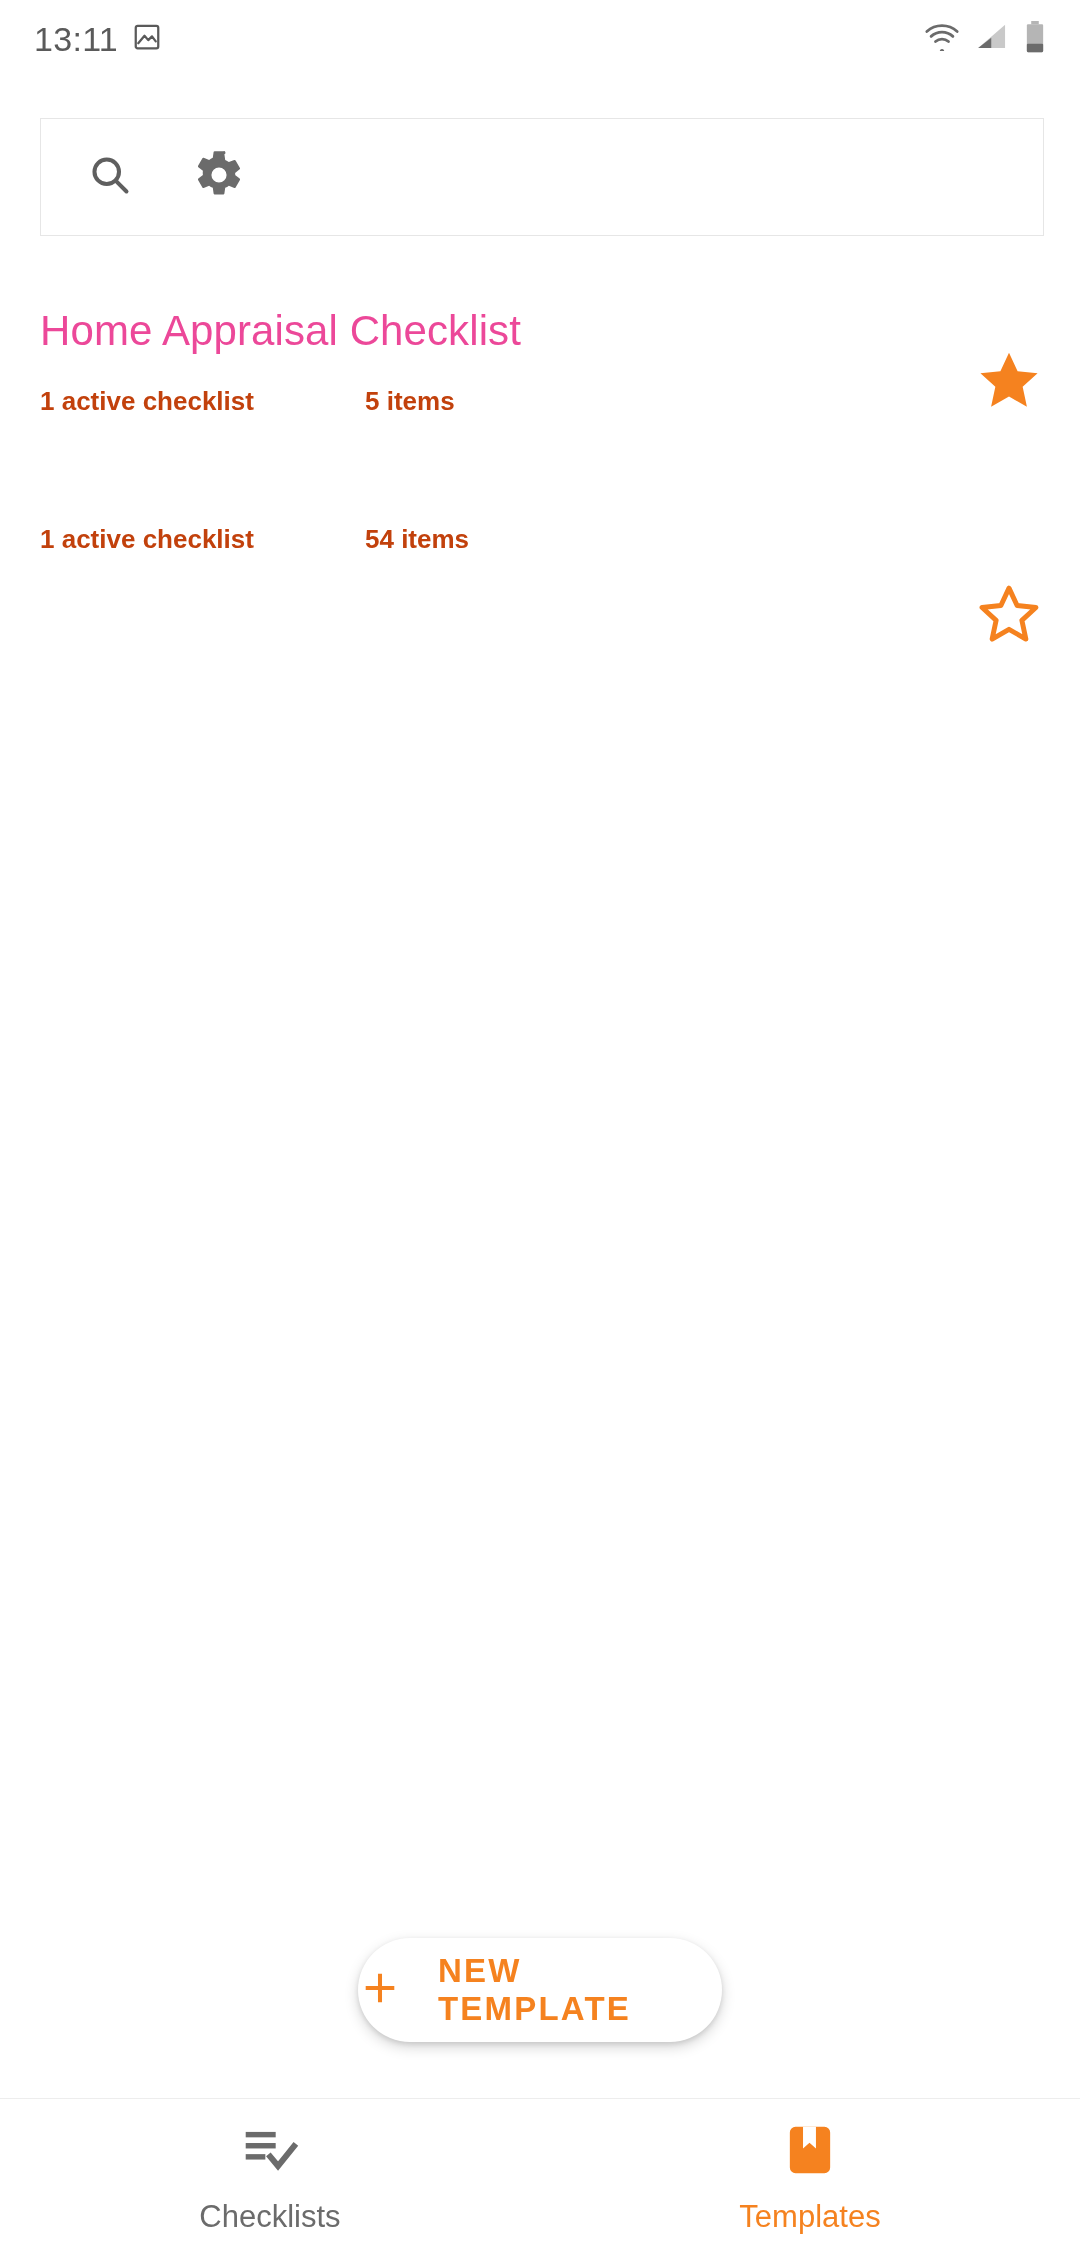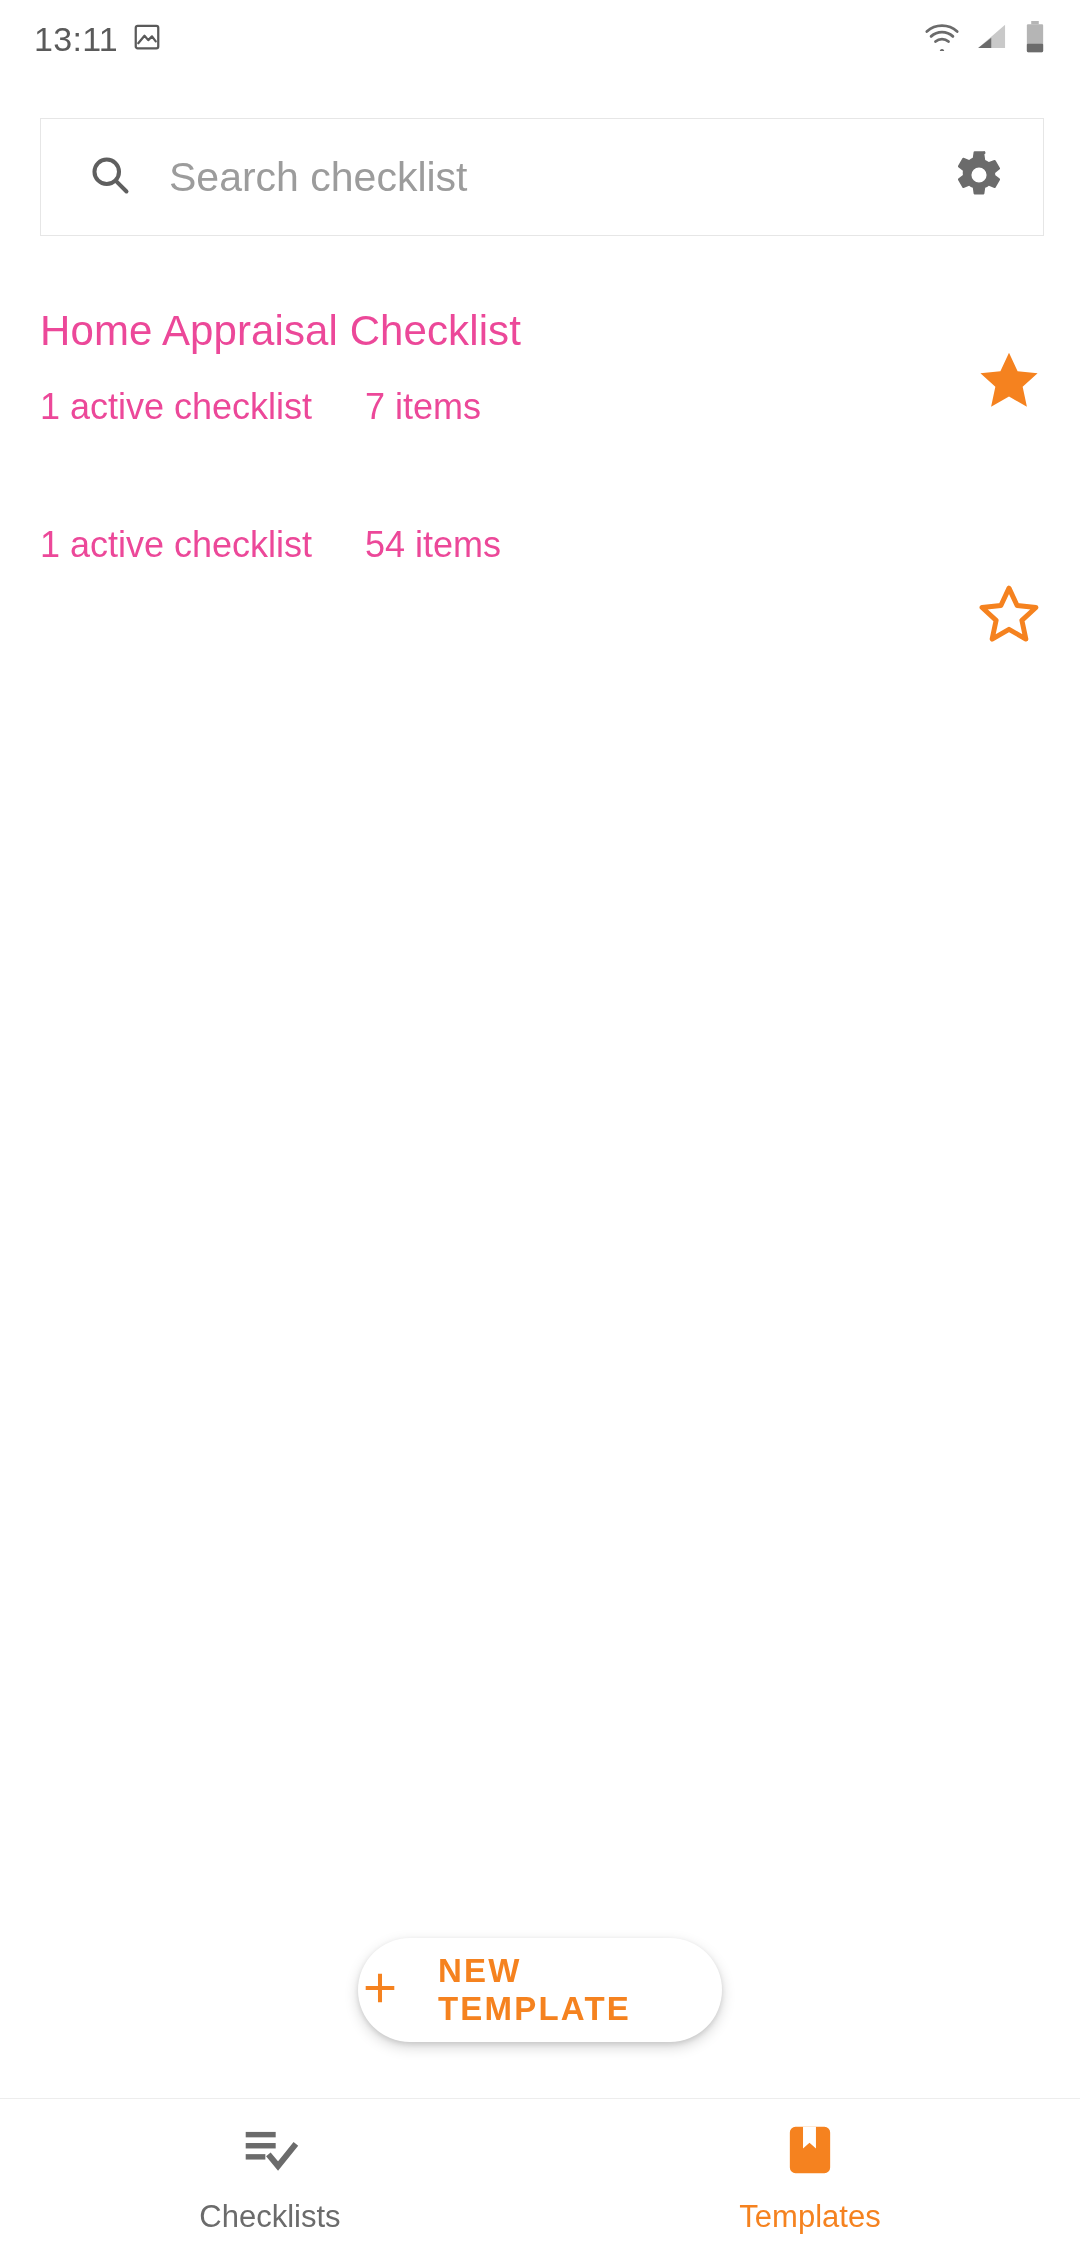--- a/index.html
+++ b/index.html
@@ -62,22 +62,23 @@
     padding:0 40px 0 40px;
     height:200px;
   }
   .tpl-title {
     font-size:42px; color:#ec4899;
     line-height:1; padding-top:20px;
     letter-spacing:0.1px;
   }
   .tpl-meta {
     margin-top:34px;
-    font-size:36px; color:#ec4899;
+    font-size:26px; color:#c2410c;
     display:flex;
+    font-weight:bold;
   }
   .tpl-meta .meta-active { width:325px; }
   .tpl-star {
     position:absolute; right:36px; top:56px;
     width:70px; height:70px;
     cursor:pointer;
   }
 
   
   #fab {
@@ -154,35 +155,34 @@
     </div>
   </div>
 
   <div id="search-bar">
     <span id="search-icon">
       <svg width="46" height="46" viewBox="0 0 24 24">
         <circle cx="10.3" cy="10.3" r="6.4" fill="none" stroke="#5f5f5f" stroke-width="2.1"></circle>
         <line x1="15.2" y1="15.2" x2="20.6" y2="20.6" stroke="#5f5f5f" stroke-width="2.1" stroke-linecap="round"></line>
       </svg>
     </span>
-    <input id="search-input" type="text" placeholder="Search checklist" style="">
     <span id="settings-icon">
       <svg width="52" height="52" viewBox="0 0 24 24">
         <path fill="#6b6b6b" d="M19.43 12.98c.04-.32.07-.64.07-.98s-.03-.66-.07-.98l2.11-1.65c.19-.15.24-.42.12-.64l-2-3.46c-.12-.22-.39-.3-.61-.22l-2.49 1c-.52-.4-1.08-.73-1.69-.98l-.38-2.65A.488.488 0 0 0 14 1h-4c-.25 0-.46.18-.49.42l-.38 2.65c-.61.25-1.17.59-1.69.98l-2.49-1c-.23-.09-.49 0-.61.22l-2 3.46c-.13.22-.07.49.12.64l2.11 1.65c-.04.32-.07.65-.07.98s.03.66.07.98l-2.11 1.65c-.19.15-.24.42-.12.64l2 3.46c.12.22.39.3.61.22l2.49-1c.52.4 1.08.73 1.69.98l.38 2.65c.03.24.24.42.49.42h4c.25 0 .46-.18.49-.42l.38-2.65c.61-.25 1.17-.59 1.69-.98l2.49 1c.23.09.49 0 .61-.22l2-3.46c.12-.22.07-.49-.12-.64l-2.11-1.65zM12 15.5A3.5 3.5 0 0 1 8.5 12 3.5 3.5 0 0 1 12 8.5a3.5 3.5 0 0 1 3.5 3.5 3.5 3.5 0 0 1-3.5 3.5z"></path>
       </svg>
     </span>
   </div>
 
   <div id="template-list">
 
     <div class="template-row">
       <div class="tpl-title">Home Appraisal Checklist</div>
       <div class="tpl-meta">
         <span class="meta-active">1 active checklist</span>
-        <span>7 items</span>
+        <span>5 items</span>
       </div>
       <span class="tpl-star">
         <svg width="70" height="70" viewBox="0 0 24 24">
           <path fill="#F5821F" d="M12 2.3 l2.95 6.33 6.85.72 -5.12 4.65 1.46 6.82 L12 17.35 5.86 20.82 7.32 14 2.2 9.35 9.05 8.63z"></path>
         </svg>
       </span>
     </div>
 
     <div class="template-row">
       <div class="tpl-meta">

